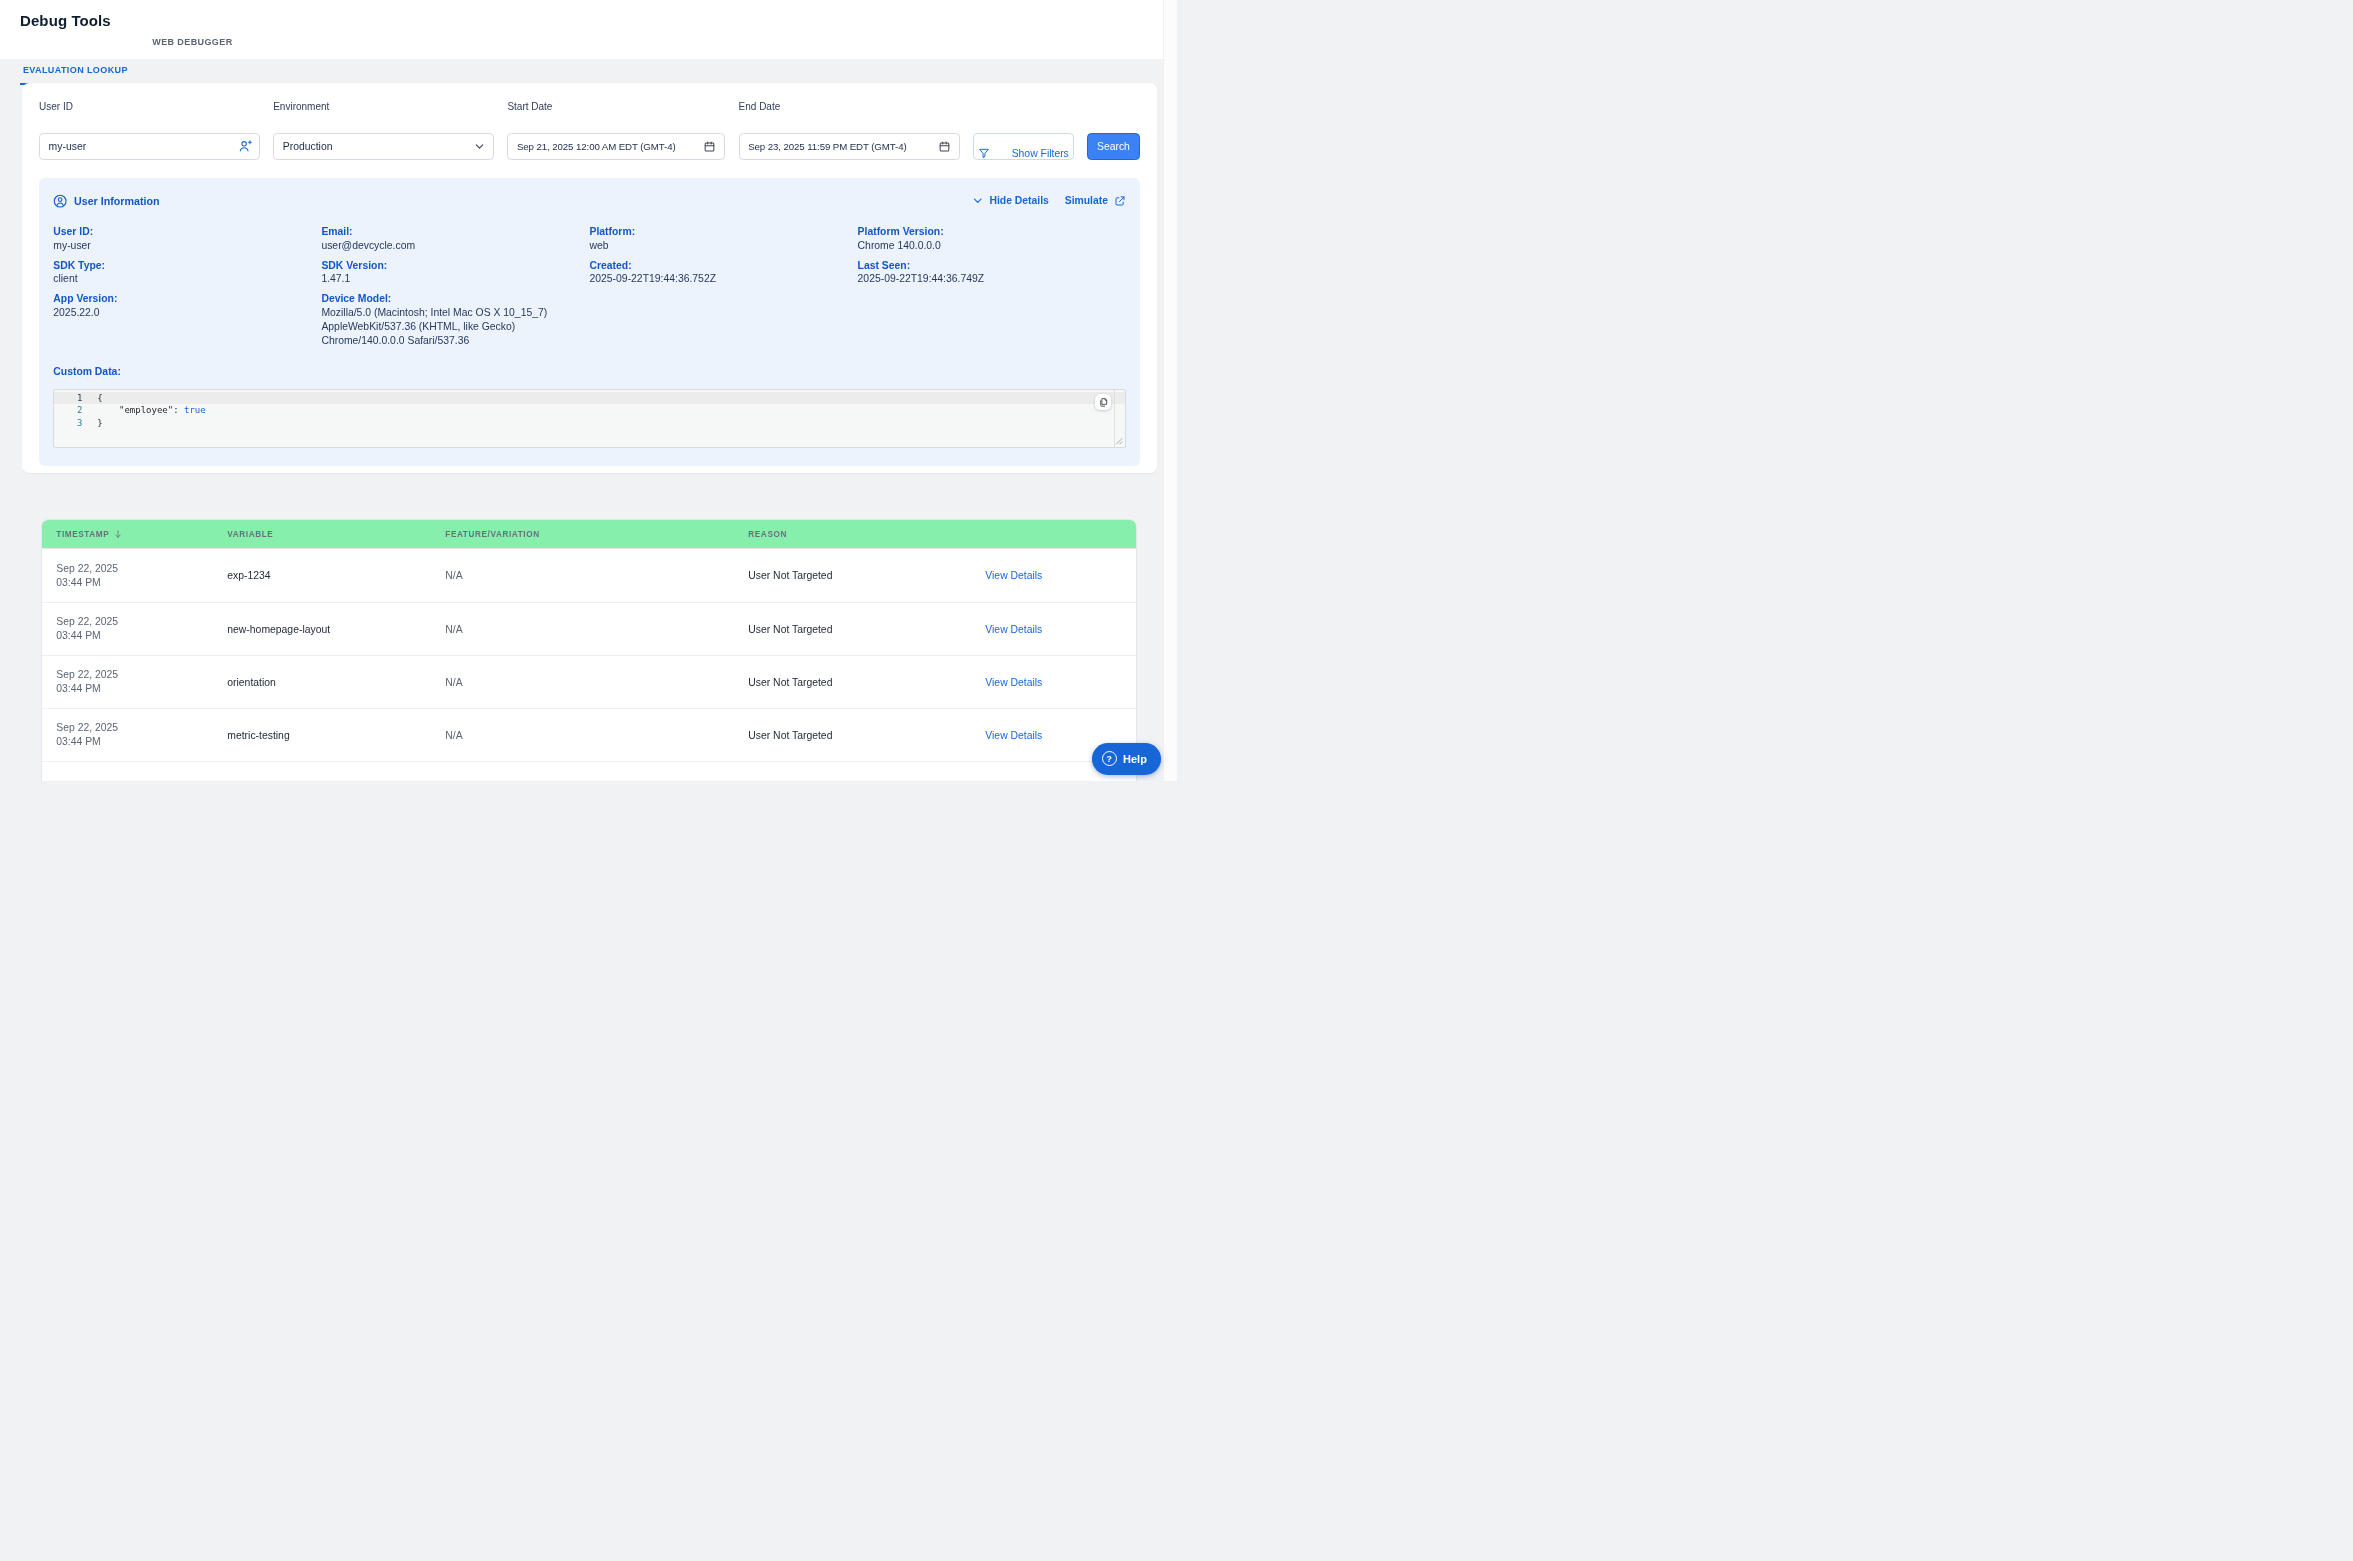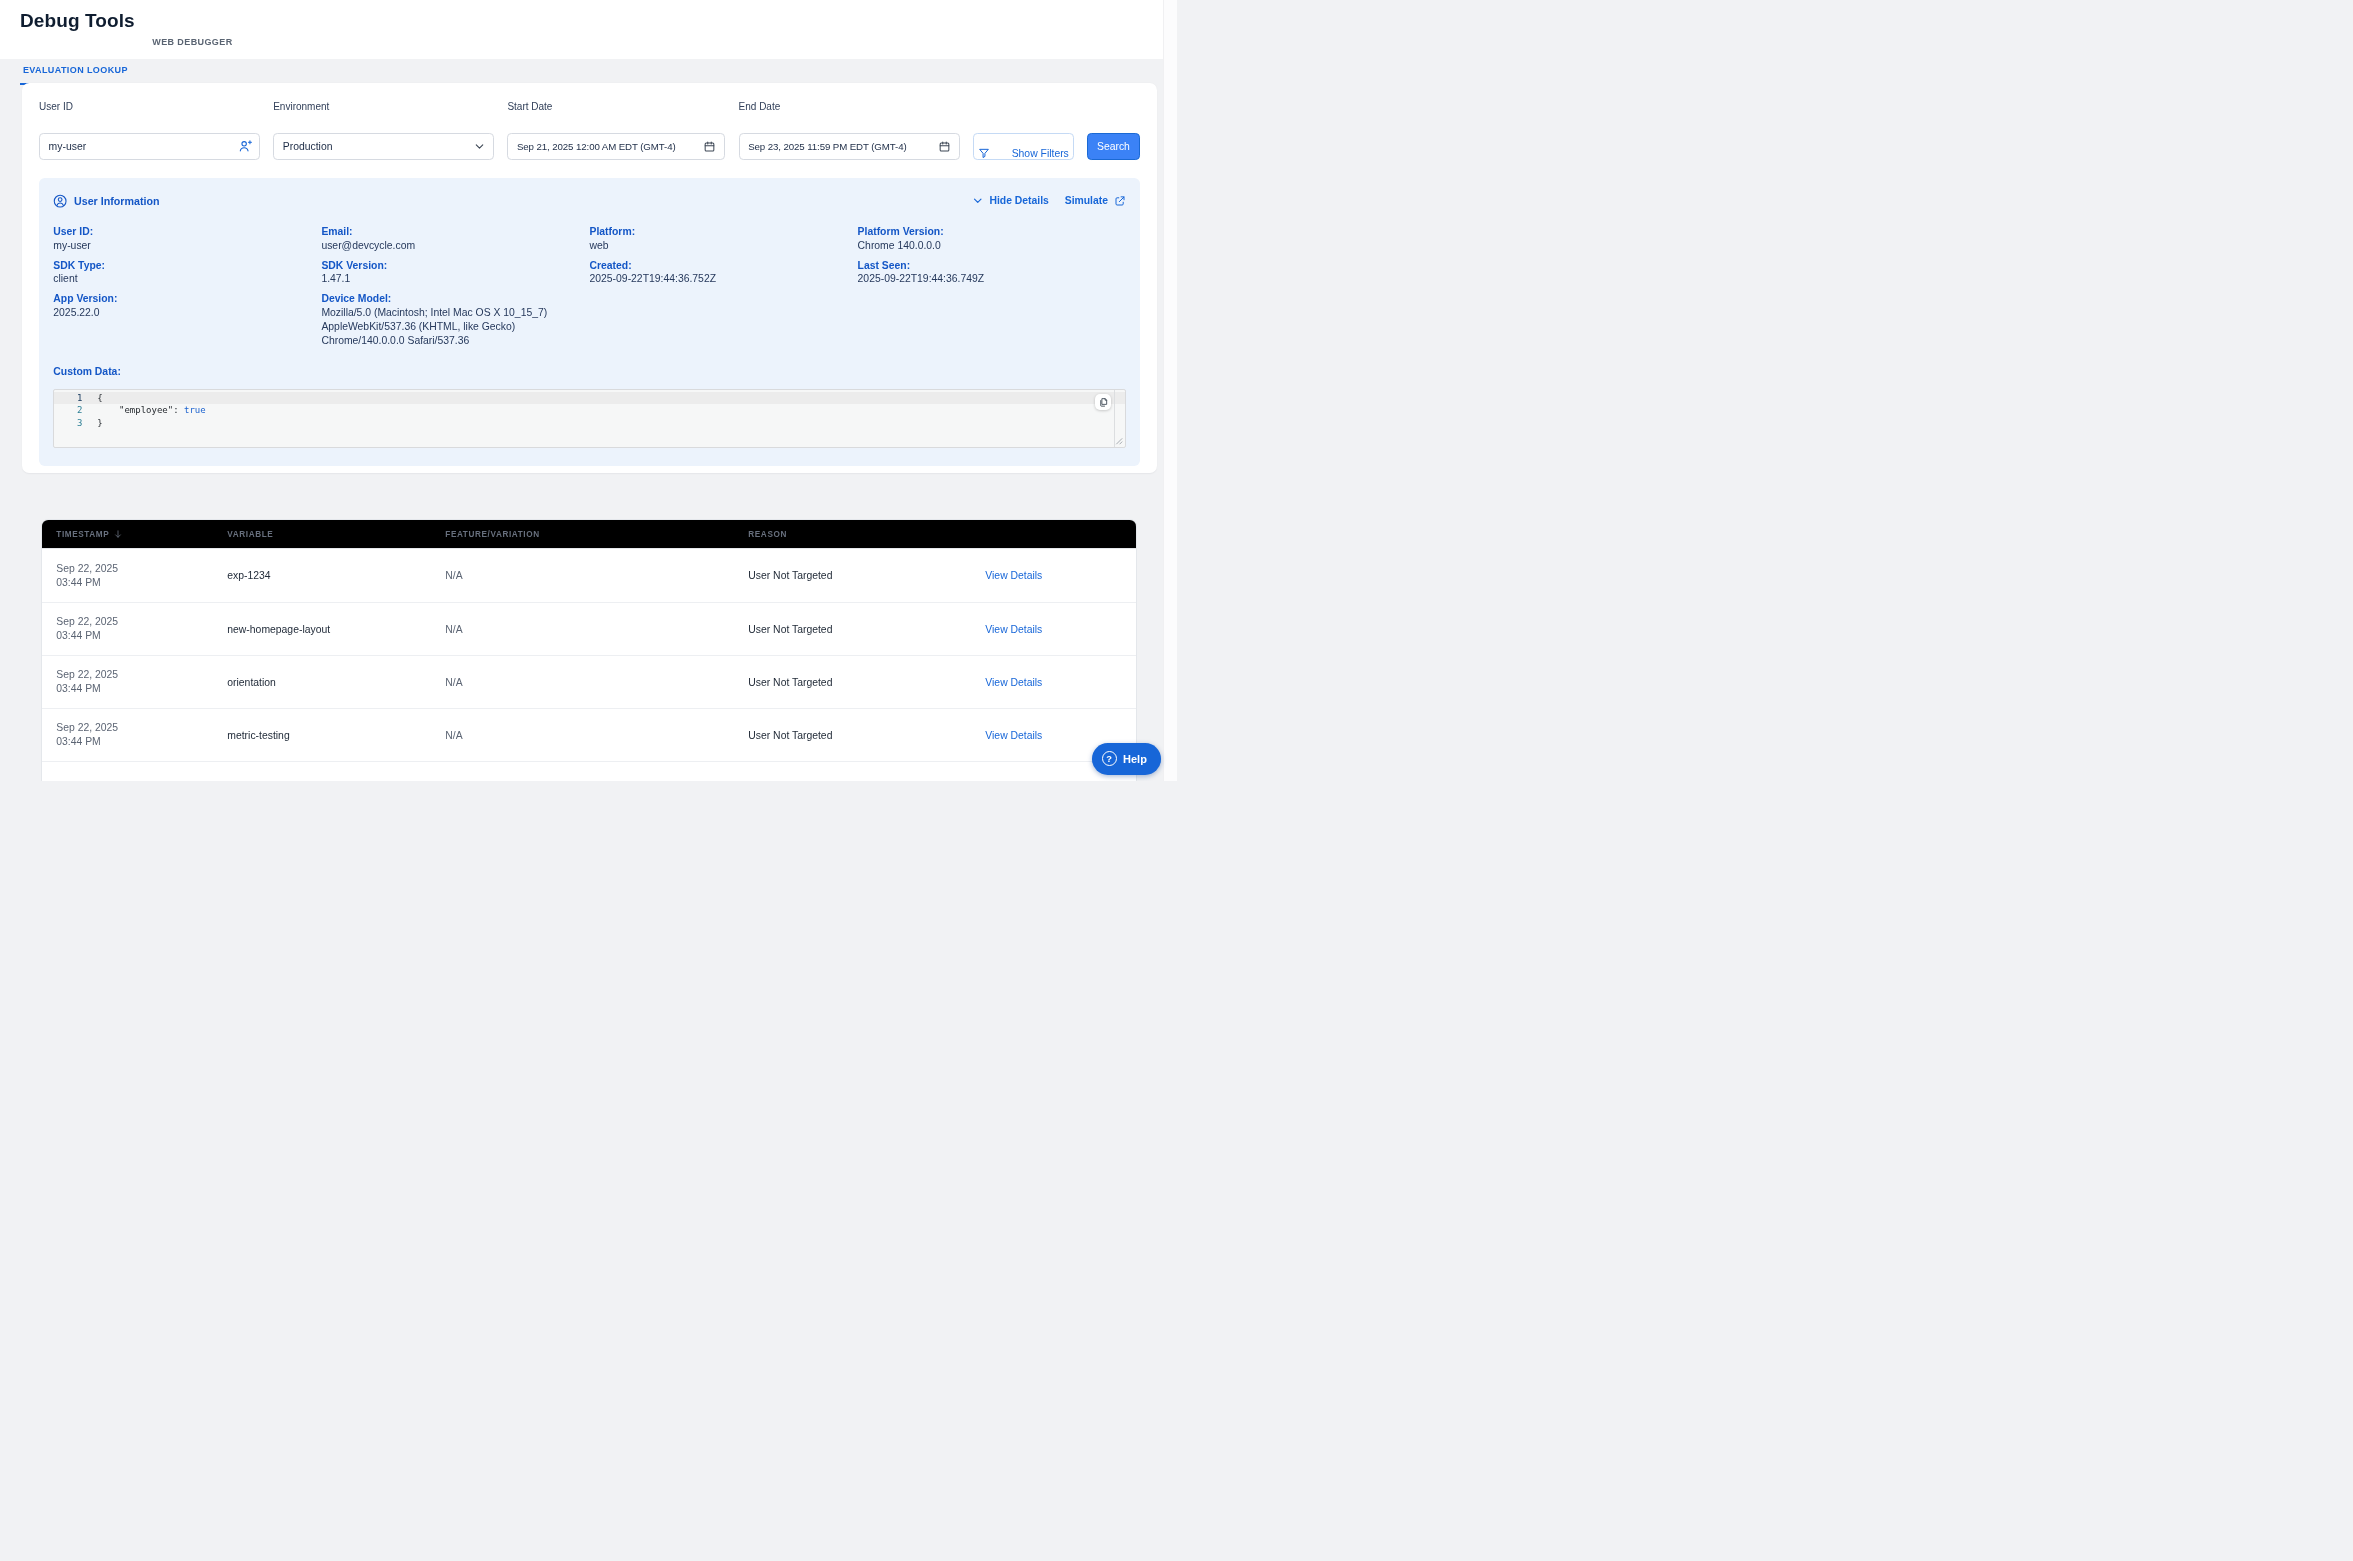--- a/index.html
+++ b/index.html
@@ -6,21 +6,21 @@
   html,body { width:1177px; height:781px; }
   body {
     font-family:"Liberation Sans", sans-serif;
     background:#f1f2f4;
     position:relative;
     overflow:hidden;
     color:#24395d;
   }
   
   .topbar { background:#fff; padding:12px 0 0 20px; height:59px; }
-  .topbar h1 { font-size:19px; line-height:18.6px; font-weight:700; color:#0f1d30; letter-spacing:0.1px; }
+  .topbar h1 { font-size:15px; line-height:18.6px; font-weight:700; color:#0f1d30; letter-spacing:0.1px; }
   .tabs { display:flex; margin-top:6.4px; }
   .tab {
     font-size:9px; font-weight:700; letter-spacing:0.4px; line-height:11.5px;
     color:#5a6472; padding:0 2.9px 6.4px 2.9px; border-bottom:2.1px solid transparent;
     cursor:pointer; text-transform:uppercase;
   }
   .tab.active { color:#1766d8; border-bottom-color:#1766d8;margin-top:28px; }
   .tab + .tab { margin-left:18.6px; }
 
   
@@ -86,21 +86,21 @@
   }
   .resize-handle { position:absolute; right:1.4px; bottom:1.4px; }
 
   
   .table-card {
     position:absolute; left:41px; top:519px; width:1096px;
     background:#fff; border:0.7px solid #e4e7eb; border-radius:7.2px; overflow:hidden;
   }
   .t-head {
     display:grid; grid-template-columns:171px 218px 303px 237px 1fr;
-    height:29px; align-items:center; background:#000000; border-bottom:0.7px solid #e4e7eb;
+    height:29px; align-items:center; background:#86efac; border-bottom:0.7px solid #e4e7eb;
   }
   .t-head > div {
     padding-left:14.3px; font-size:8.2px; font-weight:700; letter-spacing:0.6px;
     color:#68707e; display:flex; align-items:center; gap:3.6px;
   }
   .t-row {
     display:grid; grid-template-columns:171px 218px 303px 237px 1fr;
     height:53px; align-items:center;
   }
   .t-row + .t-row { border-top:0.7px solid #edeff2; }

